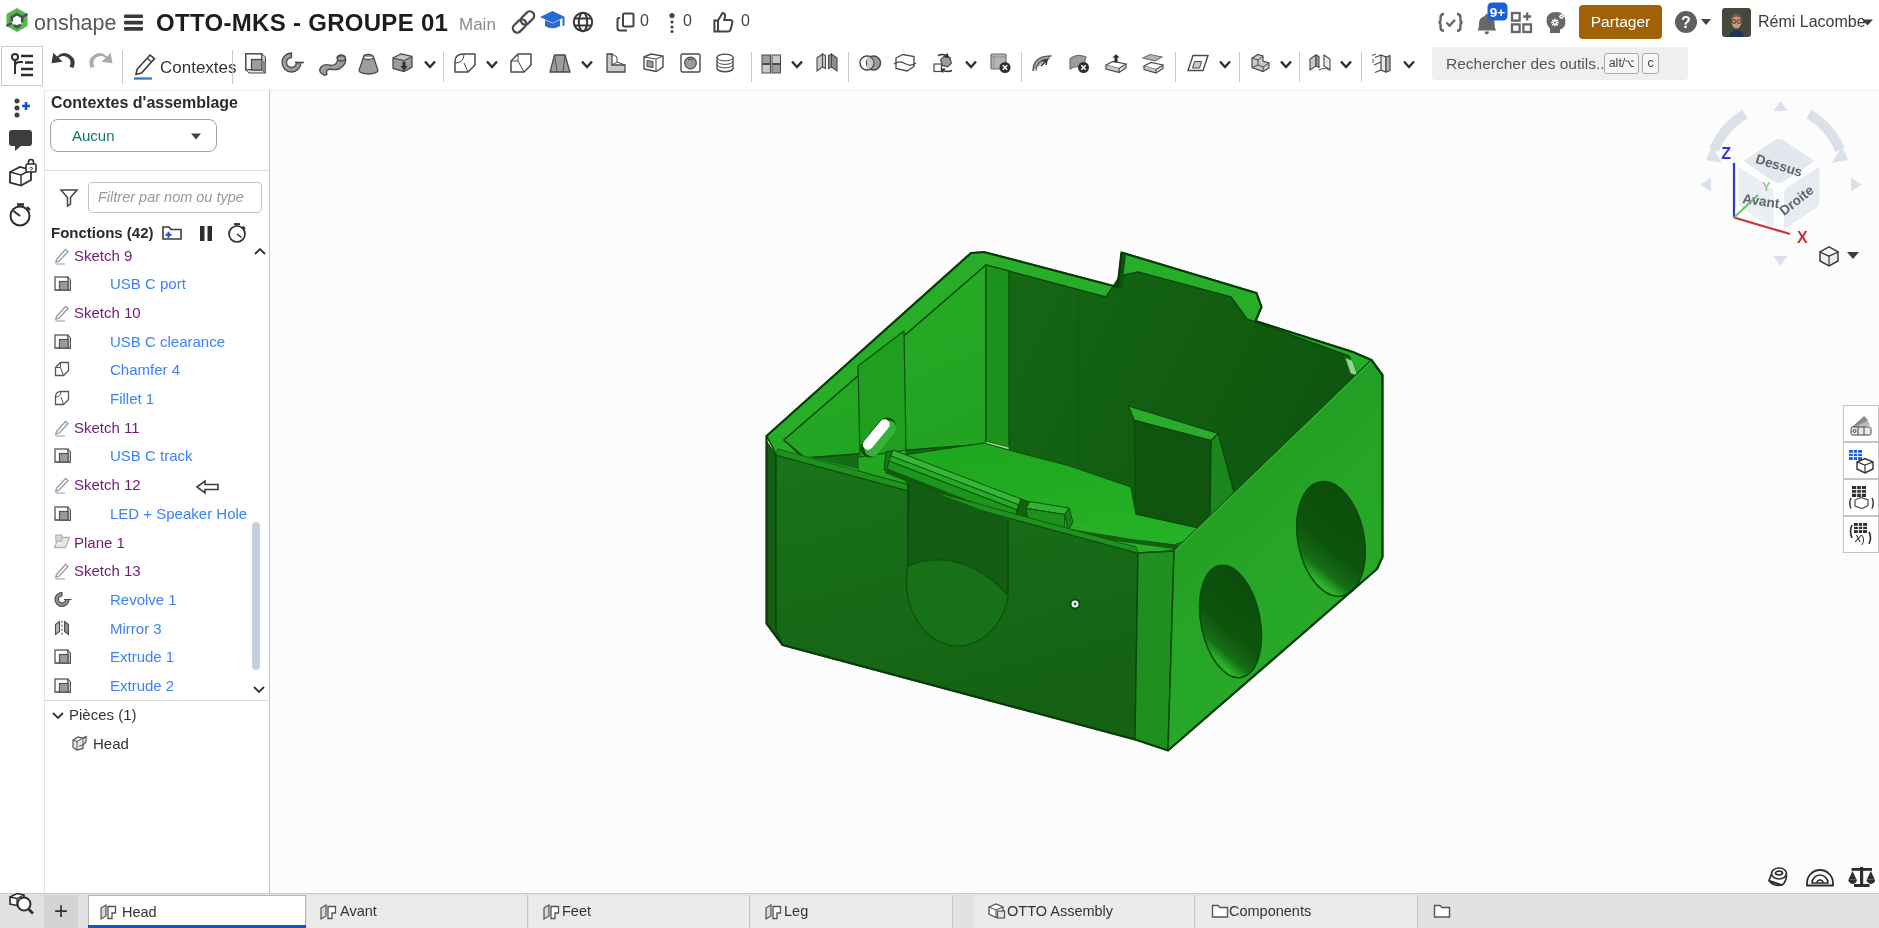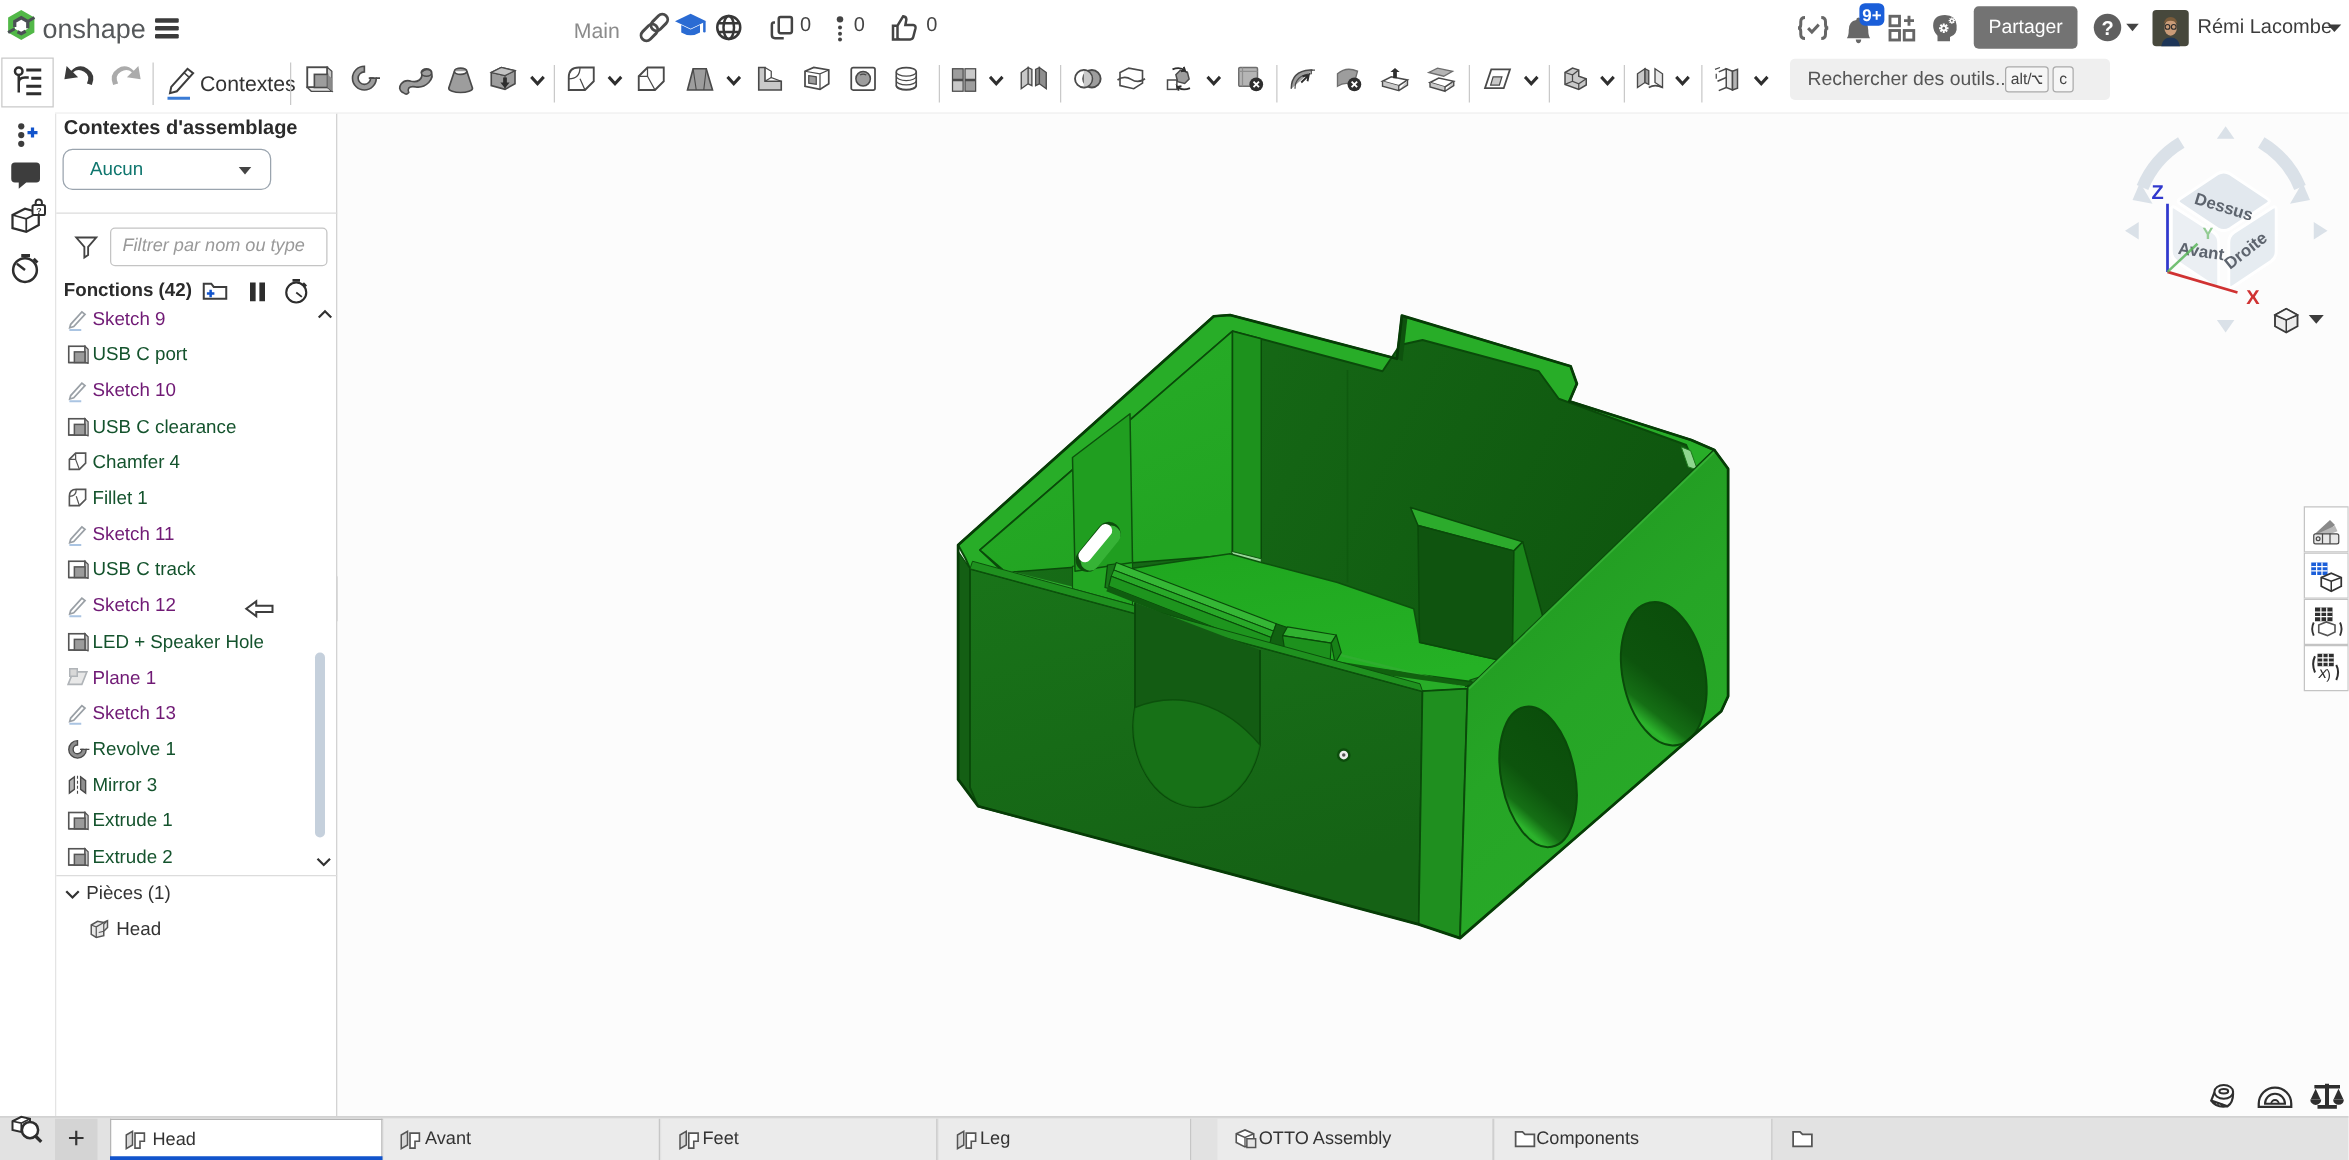--- a/index.html
+++ b/index.html
@@ -7,21 +7,21 @@
   font-family:"Liberation Sans", sans-serif; }
 #app { position:relative; width:1879px; height:928px; }
 .abs { position:absolute; }
 
 #hdr { position:absolute; left:0; top:0; width:1879px; height:44px; background:#fff; }
 #title { position:absolute; left:156px; top:9px; font-size:24px; font-weight:bold; color:#1d1d1d; letter-spacing:0.3px; }
 #main-lbl { position:absolute; left:459px; top:15px; font-size:17px; color:#8b8b8b; }
 #cnt1 { position:absolute; left:640px; top:12px; font-size:16px; color:#444; }
 #cnt2 { position:absolute; left:683px; top:12px; font-size:16px; color:#444; }
 #cnt3 { position:absolute; left:741px; top:12px; font-size:16px; color:#444; }
-#partager { position:absolute; left:1579px; top:5px; width:83px; height:34px; background:#737373; border-radius:4px; color:#fff; font-size:15.5px; text-align:center; line-height:34px; }
+#partager { position:absolute; left:1579px; top:5px; width:83px; height:34px; background:#a16207; border-radius:4px; color:#fff; font-size:15.5px; text-align:center; line-height:34px; }
 #username { position:absolute; left:1758px; top:13px; font-size:16px; color:#3c3c3c; }
 
 #tbar { position:absolute; left:0; top:44px; width:1879px; height:47px; background:#fff; border-bottom:1px solid #ececec; }
 #esq { position:absolute; left:160px; top:14px; font-size:17px; color:#333; }
 #searchbox { position:absolute; left:1432px; top:3px; width:256px; height:33px; background:#efefef; border-radius:4px; }
 #searchbox span.ph { position:absolute; left:14px; top:8px; font-size:15.5px; color:#555; }
 .kbd { position:absolute; top:6px; height:21px; border:1px solid #aaa; border-radius:3px; background:#f6f6f6; font-size:12.5px; color:#444; text-align:center; line-height:19px; }
 
 #lstrip { position:absolute; left:0; top:44px; width:44px; height:849px; background:#fff; }
 #lstrip-box { position:absolute; left:1px; top:2px; width:42px; height:40px; border:1px solid #c9c9c9; background:#fff; }
@@ -30,21 +30,21 @@
 #fpanel .ttl { position:absolute; left:6px; top:3px; font-size:16px; font-weight:bold; color:#2b2b2b; }
 #aucun { position:absolute; left:5px; top:28px; width:167px; height:33px; border:1.5px solid #9aa4ae; border-radius:8px; background:#fff; }
 #aucun span { position:absolute; left:21px; top:7px; font-size:15px; color:#0f766e; }
 #fsep1 { position:absolute; left:0px; top:79px; width:226px; height:1px; background:#dcdcdc; }
 #finput { position:absolute; left:43px; top:91px; width:174px; height:31px; border:1px solid #c4c4c4; border-radius:4px; background:#fff; }
 #finput span { position:absolute; left:9px; top:6px; font-size:14.5px; color:#999; font-style:italic; }
 #fonctions { position:absolute; left:6px; top:133px; font-size:15px; font-weight:bold; color:#2b2b2b; }
 .frow { position:absolute; left:0; width:226px; height:28px; }
 .frow .lbl { position:absolute; left:29px; top:5px; font-size:15px; }
 .frow.dim .lbl { color:#701a75; }
-.frow.drk .lbl { color:#14532d; }
+.frow.drk .lbl { color:#3b82f6;margin-left:36px; }
 #fsep2 { position:absolute; left:0px; top:609px; width:226px; height:1px; background:#dcdcdc; }
 #pieces { position:absolute; left:24px; top:615px; font-size:15px; color:#333; }
 #headrow { position:absolute; left:48px; top:644px; font-size:15px; color:#333; }
 #scrollbar { position:absolute; left:207px; top:431px; width:8px; height:148px; background:#c5d0dc; border-radius:4px; }
 #collapse-btn { position:absolute; left:270px; top:461px; width:36px; height:36px; background:#fff; border:1px solid #8a8a8a; }
 
 #vp { position:absolute; left:270px; top:91px; width:1609px; height:802px; background:#fcfcfc; }
 
 .rbtn { position:absolute; left:1843px; width:36px; height:37px; background:#fff; border:1px solid #c4c4c4; }
 
@@ -54,20 +54,21 @@
 .tab.active { background:#fff; border:1px solid #b5b5b5; border-bottom:none; }
 .tab .tlbl { position:absolute; left:33px; top:8px; font-size:14.5px; color:#333; white-space:nowrap; }
 #tab-underline { position:absolute; left:88px; top:31px; width:218px; height:4px; background:#1254cc; }
 </style>
 </head>
 <body>
 <div id="app">
 
   <div id="hdr">
     <div id="logo" class="abs"></div>
+    <div id="title">OTTO-MKS - GROUPE 01</div>
     <div id="main-lbl">Main</div>
     <div id="cnt1">0</div>
       <div id="cnt2">0</div>
       <div id="cnt3">0</div>
     <div id="partager">Partager</div>
     <div id="username">Rémi Lacombe</div>
     <svg id="hdricons" class="abs" style="left:0;top:0" width="1879" height="44" viewBox="0 0 1879 44">
 
       <g>
         <path fill-rule="evenodd" fill="#52b848" d="M17,8 L27.5,14 L27.5,26 L17,32 L6.5,26 L6.5,14 Z M17,14.2 L22.2,17.2 L22.2,23 L17,26 L11.8,23 L11.8,17.2 Z"></path>

